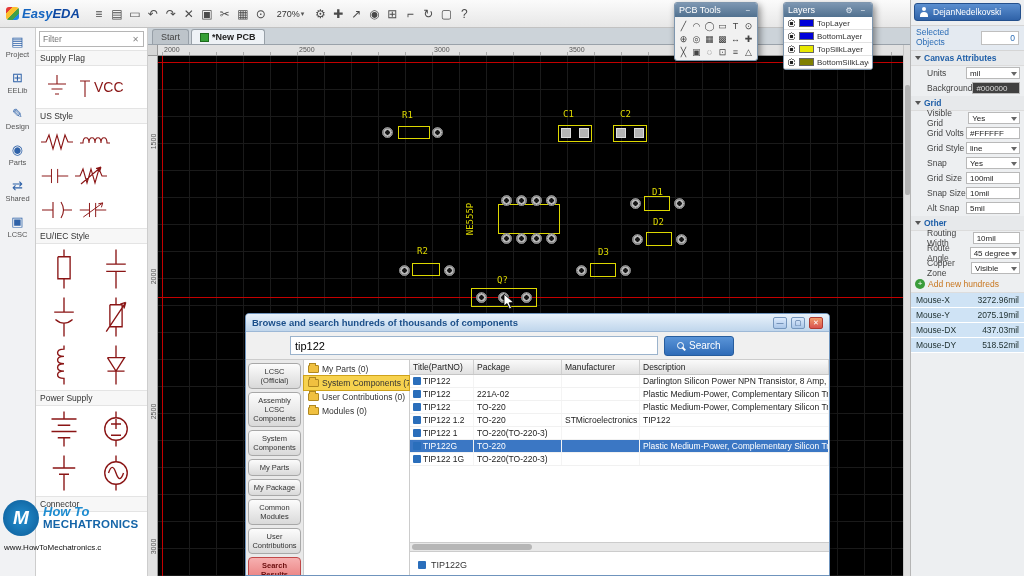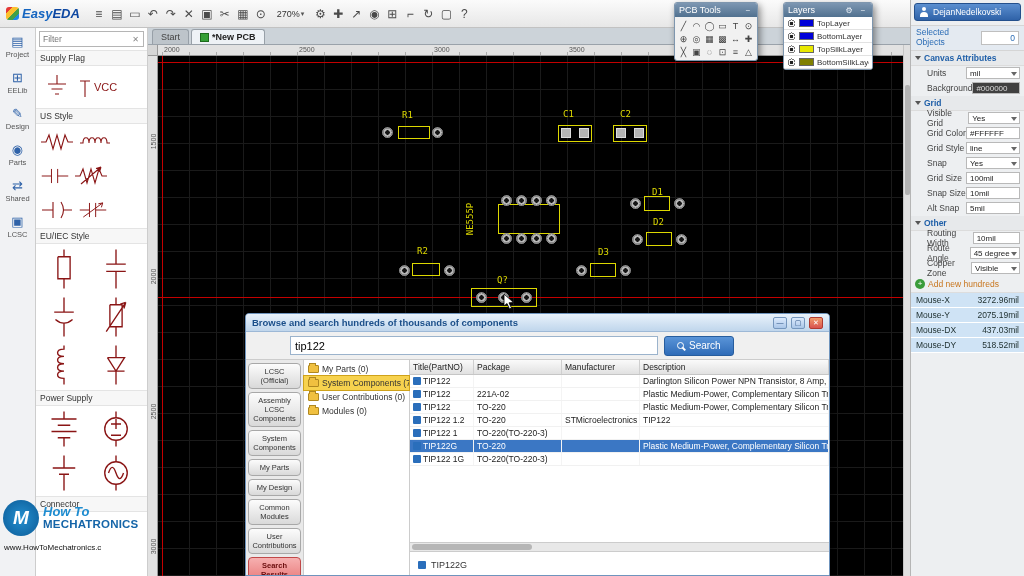--- a/index.html
+++ b/index.html
@@ -119,21 +119,21 @@
     border-right:1px solid #cdcdcd; z-index:6; overflow:hidden; }
   .filter-row { display:flex; align-items:center; margin:3px; border:1px solid #b5b5b5; background:#fff; height:16px; }
   .filter-input { flex:1; border:none; outline:none; font-size:8.5px; padding:0 3px; width:70px;
     font-family:"Liberation Sans",sans-serif; }
   .filter-clear { font-size:8px; color:#888; padding:0 4px; }
   .lib-sec-hd { font-size:8.5px; color:#333; padding:2px 4px; border-top:1px solid #e4e4e4;
     border-bottom:1px solid #e4e4e4; background:#f7f7f7; }
   .sym-grid { display:flex; flex-wrap:wrap; padding:1px 2px; align-items:center; }
   .sym { display:flex; align-items:center; justify-content:center; padding:2px; }
   .sym svg { stroke:#8a1515; fill:none; stroke-width:1.1; }
-  .vcc-txt { color:#8a1515; font-size:11px; margin-left:2px; }
+  .vcc-txt { color:#8a1515; font-size:14px; margin-left:2px; }
 
   
   .watermark { position:absolute; left:0; top:498px; width:154px; z-index:50; }
   .wm-row { display:flex; align-items:center; gap:4px; padding:2px 3px; }
   .wm-logo { width:36px; height:36px; border-radius:50%; background:radial-gradient(circle,#2490d0,#0c5a96);
     color:#fff; font-size:19px; font-weight:bold; font-style:italic; display:flex; align-items:center;
     justify-content:center; flex:none; }
   .wm-l1 { color:#1e8cd0; font-size:13px; font-weight:bold; font-style:italic; line-height:1; }
   .wm-l2 { color:#1565a8; font-size:11.5px; font-weight:bold; text-transform:uppercase; line-height:1.15; letter-spacing:.2px; }
   .wm-url { font-size:8px; color:#111; padding:5px 4px 0; }
@@ -416,21 +416,21 @@
     <span>Grid</span>
   </div>
   <div>
 
       <div class="prow">
         <span class="plabel">Visible Grid</span>
         <span class="pwidget w-select">Yes</span>
       </div>
 
       <div class="prow">
-        <span class="plabel">Grid Color</span>
+        <span class="plabel">Grid Volts</span>
         <span class="pwidget">#FFFFFF</span>
       </div>
 
       <div class="prow">
         <span class="plabel">Grid Style</span>
         <span class="pwidget w-select">line</span>
       </div>
 
       <div class="prow">
         <span class="plabel">Snap</span>
@@ -686,21 +686,21 @@
     <div class="side-tabs">
 
         <div class="side-tab">LCSC (Official)</div>
 
         <div class="side-tab">Assembly LCSC Components</div>
 
         <div class="side-tab">System Components</div>
 
         <div class="side-tab">My Parts</div>
 
-        <div class="side-tab">My Design</div>
+        <div class="side-tab">My Package</div>
 
         <div class="side-tab">Common Modules</div>
 
         <div class="side-tab">User Contributions</div>
 
         <div class="side-tab active">Search Results</div>
       </div>
     <div class="tree">
 
         <div class="tree-item">

